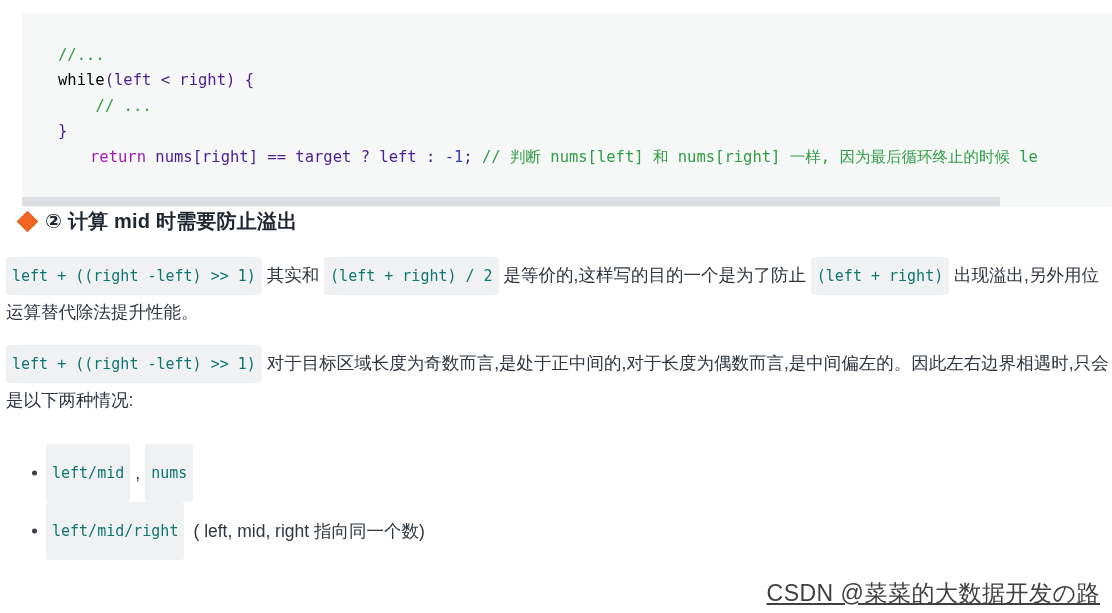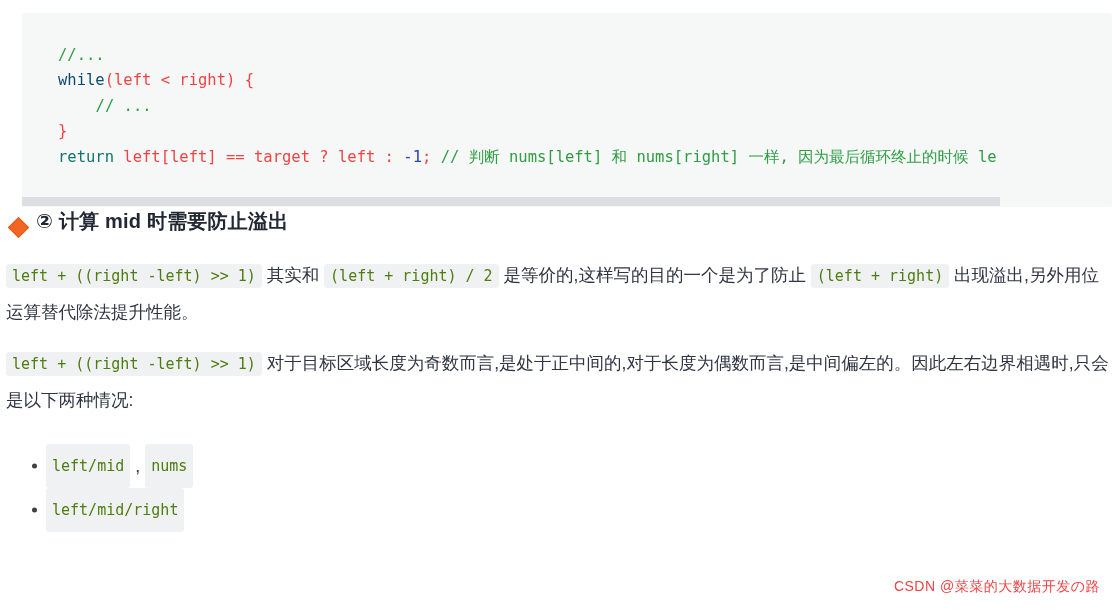--- a/index.html
+++ b/index.html
@@ -39,48 +39,48 @@
     white-space: pre;
     font-family: "DejaVu Sans Mono", "Liberation Mono", monospace;
     font-size: 15.5px;
     line-height: 25.5px;
     color: #4a4a55;
   }
   .code-line {
     white-space: pre;
     padding-left: 36px;
   }
-  .tok-kw   { color: #0c4a6e; }
-  .tok-kw2  { color: #0f766e; }
+  .tok-kw   { color: #000000; }
+  .tok-kw2  { color: #a21caf; margin-left: 32px; }
   .tok-com  { color: #2f9e44; }
   .tok-num  { color: #2b44b5; }
-  .tok-pl   { color: #ef4444; }
+  .tok-pl   { color: #4c1d95; }
 
   .code-scrollbar {
     height: 11px;
     background: #f6f7f7;
     position: relative;
   }
   .code-scrollbar-thumb {
     position: absolute;
     left: 0;
     top: 1px;
     height: 9px;
     width: 978px;
     background: #dcdee3;
     border-radius: 0;
   }
 
   
   .h-section {
     position: absolute;
-    left: 7px;
+    left: 16px;
     top: 208px;
     display: flex;
-    align-items: flex-end;
+    align-items: center;
     gap: 10px;
   }
   .diamond-icon {
     width: 15px;
     height: 15px;
     background: #f26522;
     transform: rotate(45deg);
     border: 1px solid #e05a18;
     box-sizing: border-box;
     flex: none;
@@ -103,22 +103,22 @@
     white-space: normal;
   }
   .p1 { left: 6px; top: 258px; width: 1106px; }
   .p2 { left: 6px; top: 346px; width: 1106px; }
   .p4 { left: 6px; top: 524px; width: 1106px; }
 
   code.ic {
     font-family: "DejaVu Sans Mono", "Liberation Mono", monospace;
     font-size: 15px;
     background: #f0f1f3;
-    color: #4d7c0f;
-    padding: 3px 6px;
+    color: #0f766e;
+    padding: 10px 6px;
     border-radius: 3px;
     white-space: pre;
   }
 
   
   .blist {
     position: absolute;
     left: 6px;
     top: 432px;
     margin: 12px;
@@ -148,37 +148,38 @@
   }
   .blist .gap-sm { display: inline-block; width: 5px; }
   .blist .gap-md { display: inline-block; width: 9px; }
   .blist .sep { padding: 0 5px; }
 
   
   .watermark {
     position: absolute;
     right: 12px;
     top: 578px;
-    font-size: 14px;
-    color: #ef4444;
+    font-size: 23px;
+    color: #404040;
     letter-spacing: 0.5px;
     white-space: nowrap;
+    text-decoration: underline;
   }
 </style>
 </head>
 <body>
 
 <div class="page">
 
   <div class="code-block-wrap">
     <pre class="code-block" id="code-content"><span class="code-line" style="padding-left: 36px;"><span class="tok-com">//...</span></span>
 <span class="code-line" style="padding-left: 36px;"><span class="tok-kw">while</span><span class="tok-pl">(left &lt; right) {</span></span>
 <span class="code-line" style="padding-left: 73.6px;"><span class="tok-com">// ...</span></span>
 <span class="code-line" style="padding-left: 36px;"><span class="tok-pl">}</span></span>
-<span class="code-line" style="padding-left: 36px;"><span class="tok-kw2">return</span><span class="tok-pl"> left[left] == target ? left : </span><span class="tok-num">-1</span><span class="tok-pl">; </span><span class="tok-com">// 判断 nums[left] 和 nums[right] 一样, 因为最后循环终止的时候 le</span></span>
+<span class="code-line" style="padding-left: 36px;"><span class="tok-kw2">return</span><span class="tok-pl"> nums[right] == target ? left : </span><span class="tok-num">-1</span><span class="tok-pl">; </span><span class="tok-com">// 判断 nums[left] 和 nums[right] 一样, 因为最后循环终止的时候 le</span></span>
 </pre>
     <div class="code-scrollbar">
       <div class="code-scrollbar-thumb" id="code-thumb" style="width: 978px;"></div>
     </div>
   </div>
 
   <div class="h-section">
     <span class="diamond-icon"></span>
     <span class="h-text">② 计算 mid 时需要防止溢出</span>
   </div>
@@ -200,19 +201,20 @@
   <ul class="blist" id="bullet-list">
       <li>
         <code class="ic">left/mid</code>
         <span class="sep">,</span>
         <code class="ic">nums</code>
         <span class="gap-sm"></span>
       </li>
       <li>
         <code class="ic">left/mid/right</code>
         <span class="gap-md"></span>
+        <span>( left, mid, right 指向同一个数)</span>
       </li>
     </ul>
 
 
   <div class="watermark">CSDN @菜菜的大数据开发の路</div>
 
 </div>
 
 </body></html>

